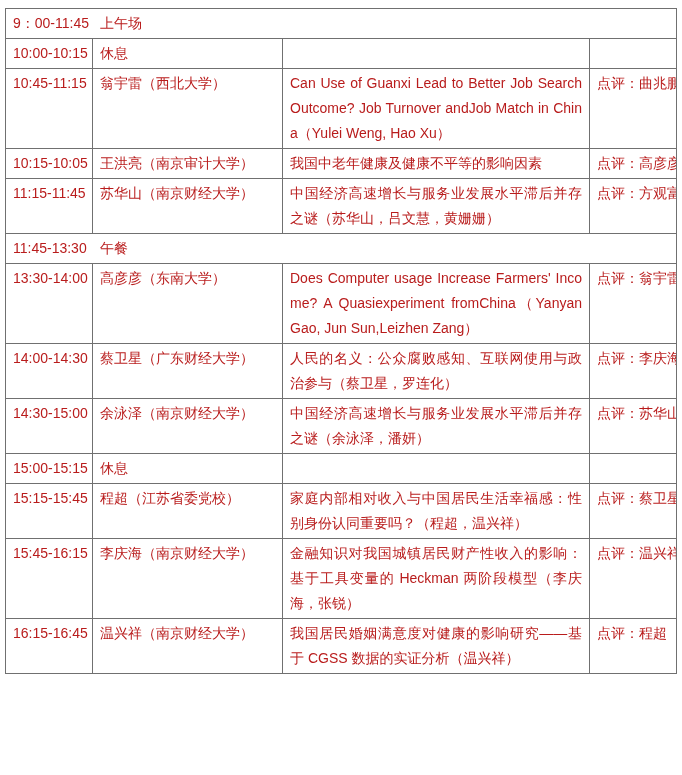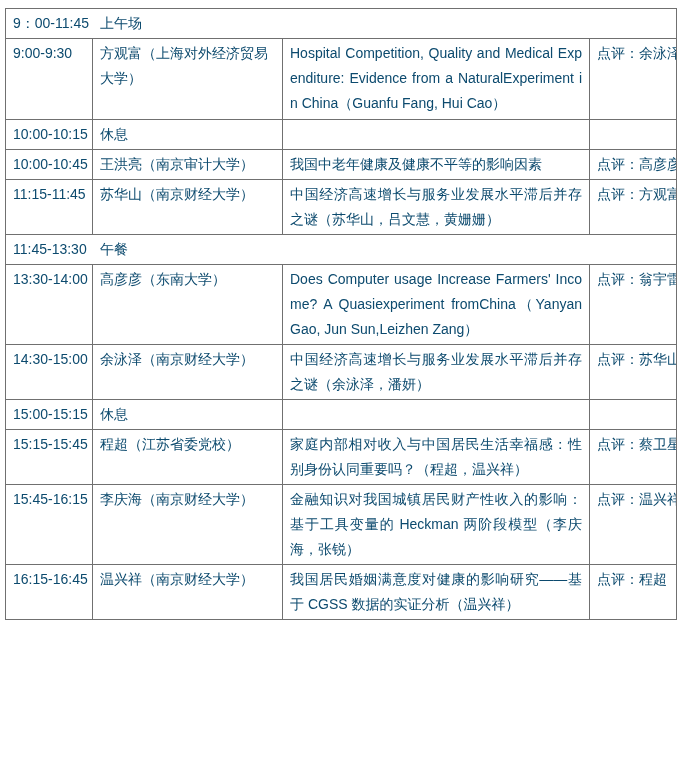--- a/index.html
+++ b/index.html
@@ -19,21 +19,21 @@
     table-layout:fixed;
     width:671px;
     margin:8px 0 0 5px;
   }
   td{
     border:1px solid #707070;
     vertical-align:top;
     padding:2px 7px;
     font-size:14px;
     line-height:25px;
-    color:#0c4a6e;
+    color:#b91c1c;
     overflow:hidden;
     box-sizing:border-box;
   }
   td.time-cell{ white-space:nowrap; }
   td.reviewer-cell{ white-space:nowrap; }
   td.title-cell{
     text-align:justify;
     word-break:break-all;
   }
   td.session-cell .session-time{
@@ -61,38 +61,38 @@
       <col style="width:87px">
     </colgroup>
     <tbody>
 
       <tr class="h29">
         <td class="session-cell" colspan="4">
           <span class="session-time">9：00-11:45</span><span class="session-label">上午场</span>
         </td>
       </tr>
 
-      <tr class="h81">
-        <td class="time-cell">9:00-9:30</td>
-        <td class="speaker-cell">方观富（上海对外经济贸易大学）</td>
-        <td class="title-cell">Hospital Competition, Quality and Medical Expenditure: Evidence from a NaturalExperiment in China（Guanfu Fang, Hui Cao）</td>
-        <td class="reviewer-cell">点评：余泳泽</td>
-      </tr>
 
 
       <tr class="h28">
         <td class="time-cell">10:00-10:15</td>
         <td class="speaker-cell">休息</td>
         <td class="title-cell"></td>
         <td class="reviewer-cell"></td>
       </tr>
 
+      <tr class="h76">
+        <td class="time-cell">10:45-11:15</td>
+        <td class="speaker-cell">翁宇雷（西北大学）</td>
+        <td class="title-cell">Can Use of Guanxi Lead to Better Job Search Outcome? Job Turnover andJob Match in China（Yulei Weng, Hao Xu）</td>
+        <td class="reviewer-cell">点评：曲兆鹏</td>
+      </tr>
 
       <tr class="h28">
-        <td class="time-cell">10:00-10:45</td>
+        <td class="time-cell">10:15-10:05</td>
         <td class="speaker-cell">王洪亮（南京审计大学）</td>
         <td class="title-cell">我国中老年健康及健康不平等的影响因素</td>
         <td class="reviewer-cell">点评：高彦彦</td>
       </tr>
 
       <tr class="h52">
         <td class="time-cell">11:15-11:45</td>
         <td class="speaker-cell">苏华山（南京财经大学）</td>
         <td class="title-cell">中国经济高速增长与服务业发展水平滞后并存之谜（苏华山，吕文慧，黄姗姗）</td>
         <td class="reviewer-cell">点评：方观富</td>
@@ -105,20 +105,26 @@
       </tr>
 
 
       <tr class="h76">
         <td class="time-cell">13:30-14:00</td>
         <td class="speaker-cell">高彦彦（东南大学）</td>
         <td class="title-cell">Does Computer usage Increase Farmers' Income?  A Quasiexperiment fromChina（Yanyan Gao, Jun Sun,Leizhen Zang）</td>
         <td class="reviewer-cell">点评：翁宇雷</td>
       </tr>
 
+      <tr class="h52">
+        <td class="time-cell">14:00-14:30</td>
+        <td class="speaker-cell">蔡卫星（广东财经大学）</td>
+        <td class="title-cell">人民的名义：公众腐败感知、互联网使用与政治参与（蔡卫星，罗连化）</td>
+        <td class="reviewer-cell">点评：李庆海</td>
+      </tr>
 
       <tr class="h52">
         <td class="time-cell">14:30-15:00</td>
         <td class="speaker-cell">余泳泽（南京财经大学）</td>
         <td class="title-cell">中国经济高速增长与服务业发展水平滞后并存之谜（余泳泽，潘妍）</td>
         <td class="reviewer-cell">点评：苏华山</td>
       </tr>
 
       <tr class="h28">
         <td class="time-cell">15:00-15:15</td>

